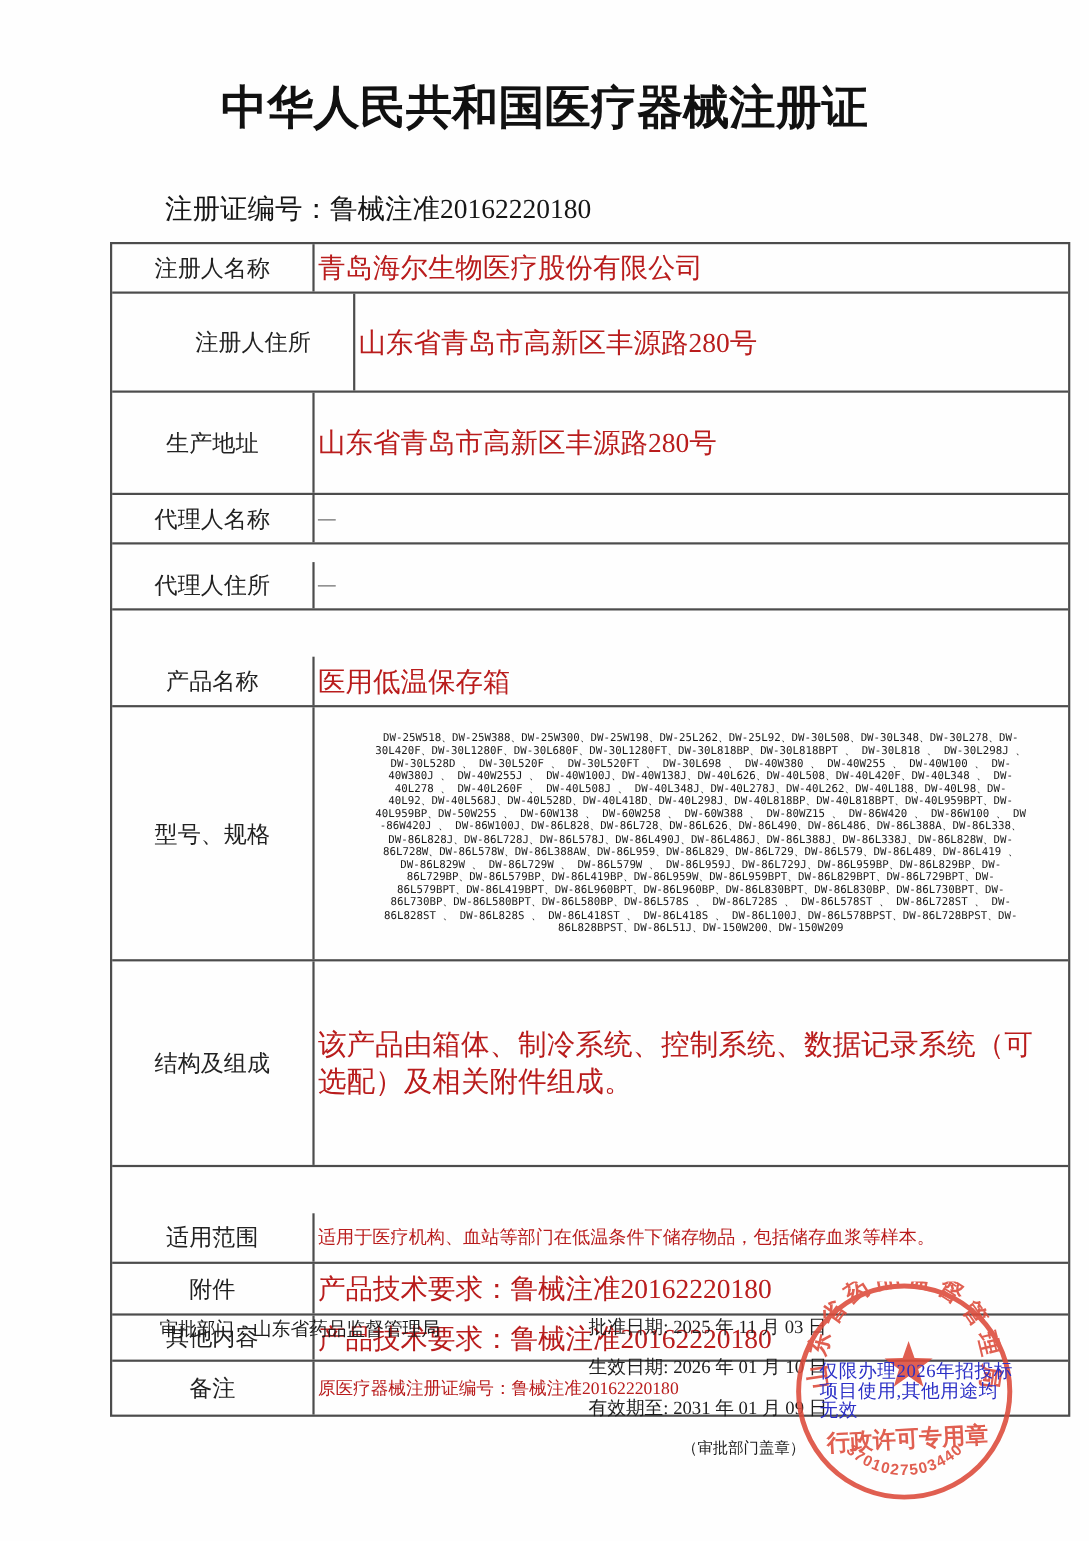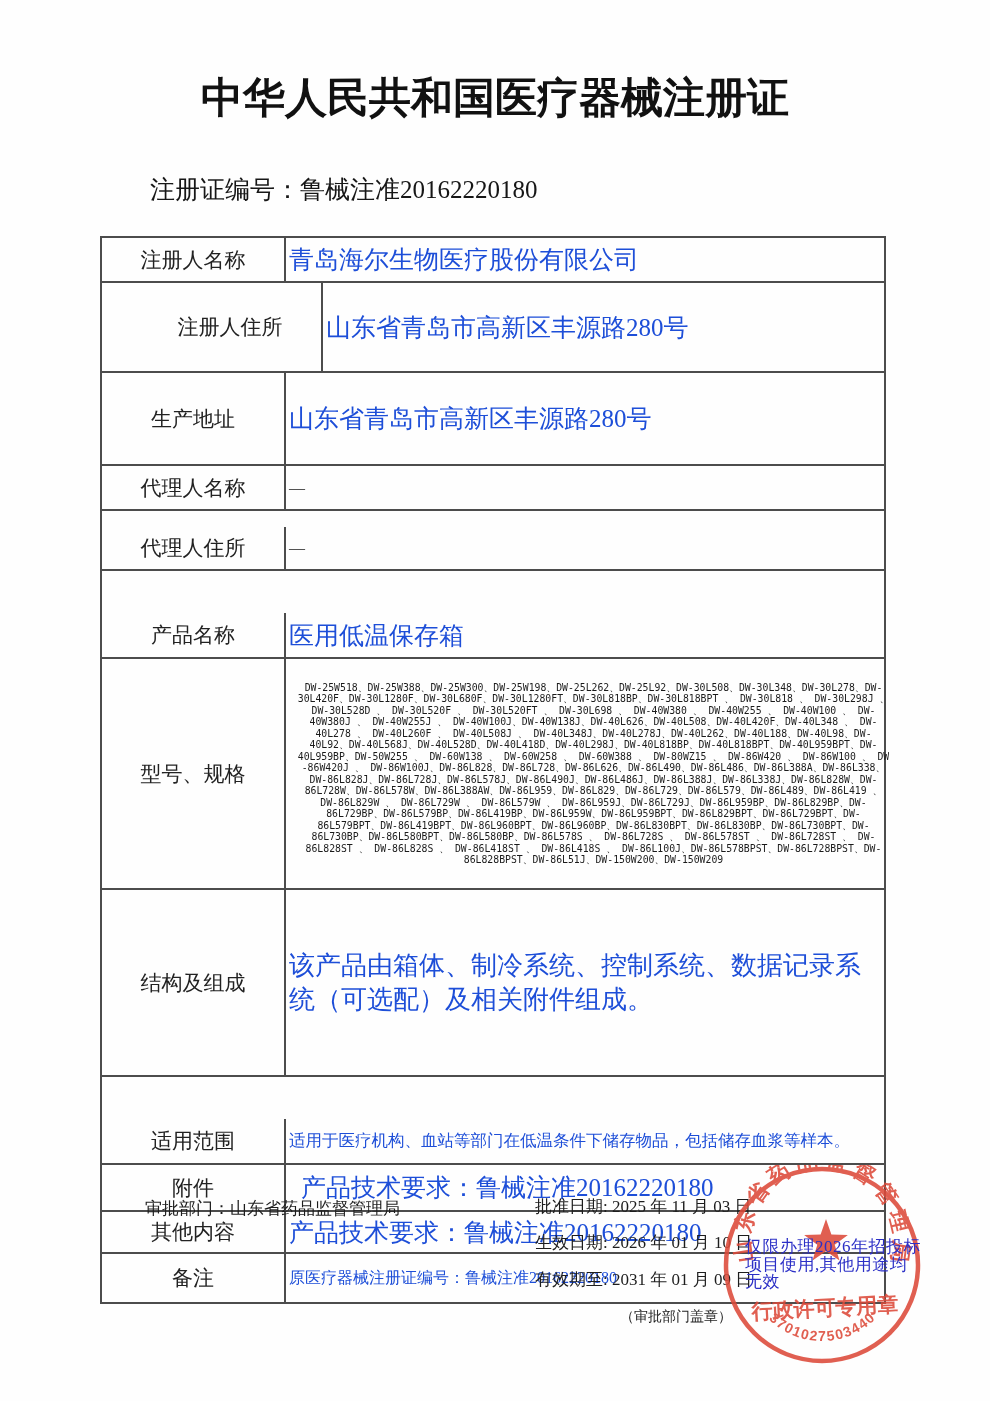--- a/index.html
+++ b/index.html
@@ -10,36 +10,36 @@
   }
   .doc-title{
     position:absolute;top:70px;left:0;width:990px;text-align:center;
     font-size:42px;font-weight:bold;letter-spacing:0px;color:#111;
   }
   .regno-line{
     position:absolute;top:173px;left:150px;font-size:25px;color:#161616;
   }
   
   .cert-table{
-    position:absolute;top:236px;left:100px;width:786px;
+    position:absolute;top:220px;left:100px;width:873px;
     border:2px solid var(--border-gray,#4c4c4c);box-sizing:border-box;
   }
   .trow{display:flex;box-sizing:border-box;border-bottom:2px solid var(--border-gray,#4c4c4c);}
   .trow:last-child{border-bottom:none;}
   .tlabel{
     width:184px;flex:0 0 184px;display:flex;align-items:center;justify-content:center;
     font-size:21px;color:#222;border-right:2px solid var(--border-gray,#4c4c4c);
     box-sizing:border-box;text-align:center;
   }
   .tvalue{
-    flex:1;display:flex;align-items:center;padding-left:3px;font-size:25px;color:#1d4ed8;
+    flex:1;display:flex;align-items:center;padding-left:3px;font-size:25px;color:#b91c1c;
     box-sizing:border-box;min-width:0;
   }
   .h45{height:45px;} .h90{height:90px;padding-left:37px;} .h93{height:93px;} .h44{height:44px;margin-top:16px;}
-  .h46{height:46px;margin-top:42px;} .h231{height:231px;} .h187{height:187px;} .h47{height:47px;gap:12px;}
+  .h46{height:46px;margin-top:42px;} .h231{height:231px;} .h187{height:187px;} .h47{height:47px;}
   .h42{height:42px;} .h48{height:48px;}
   .dash-value{font-size:16px;color:#333;}
   .model-lines{
     display:flex;flex-direction:column;justify-content:center;
     font-family:"DejaVu Sans Mono","Liberation Mono",monospace;
     font-size:9.8px;line-height:11.5px;color:#1a1a1a;padding-left:17px;
   }
   .model-lines div{white-space:nowrap;overflow:hidden;}
   .struct-value{font-size:26px;line-height:1.3;padding-right:22px;}
   .scope-value{font-size:16.5px;}

